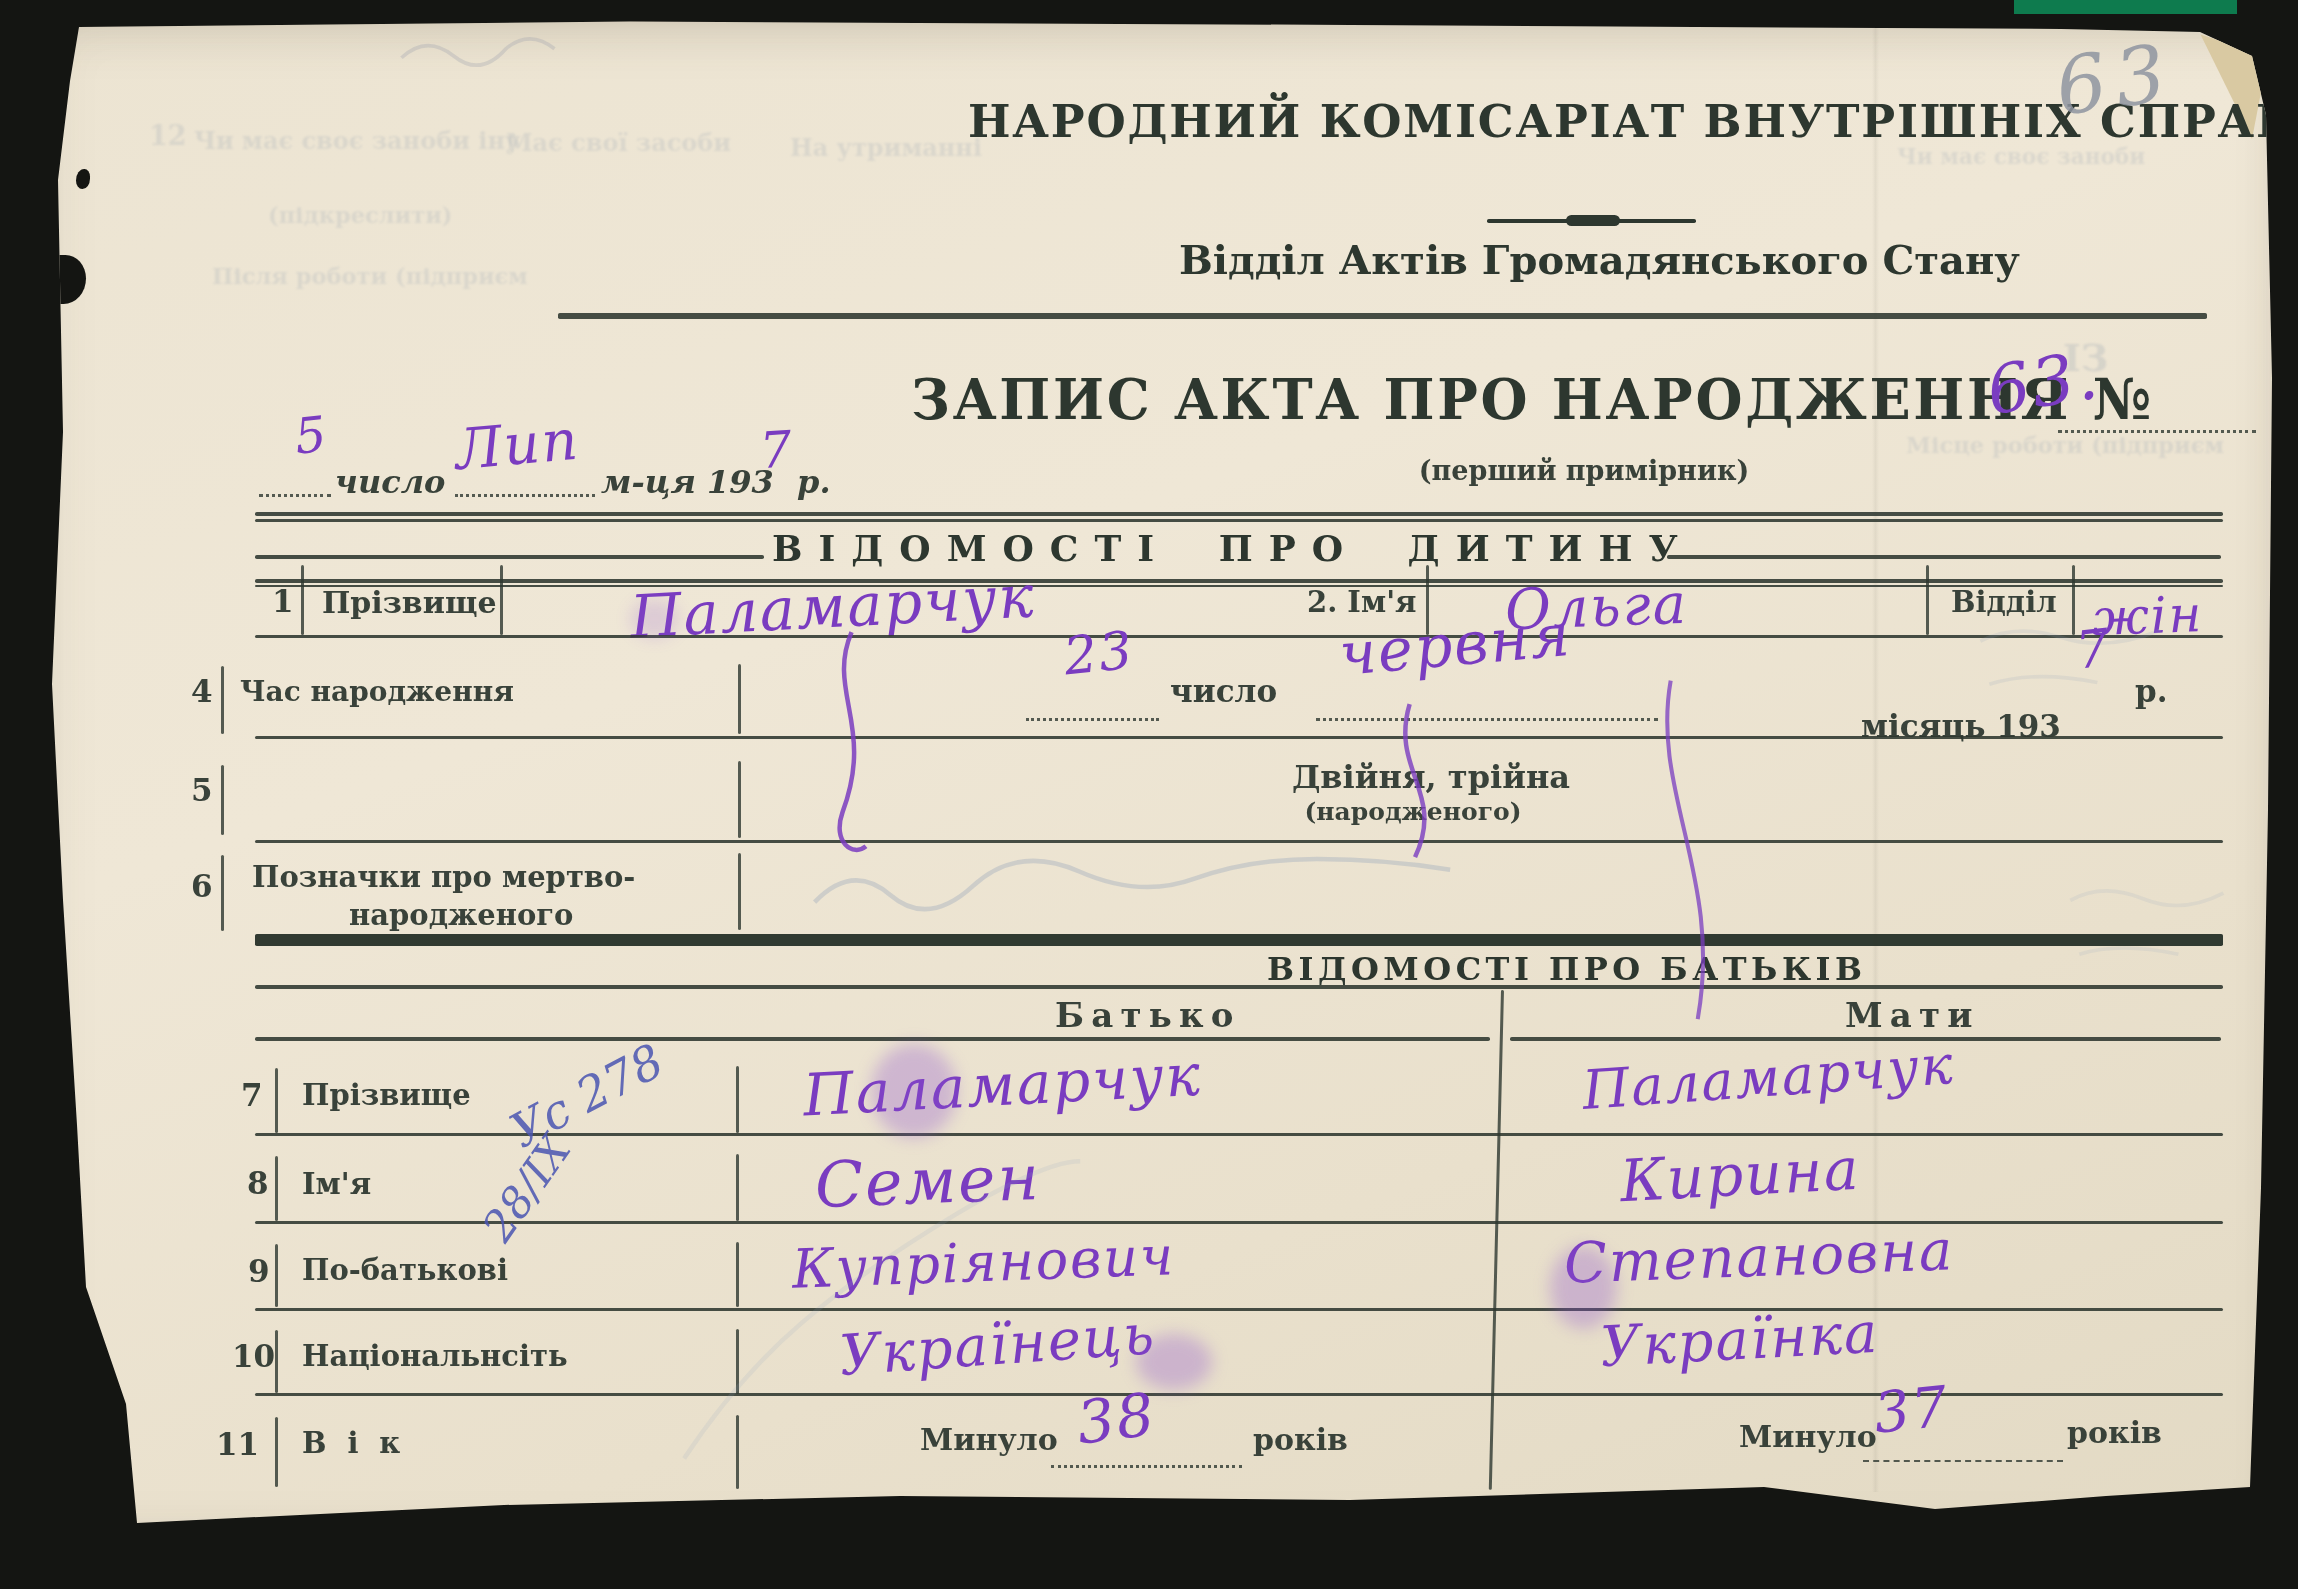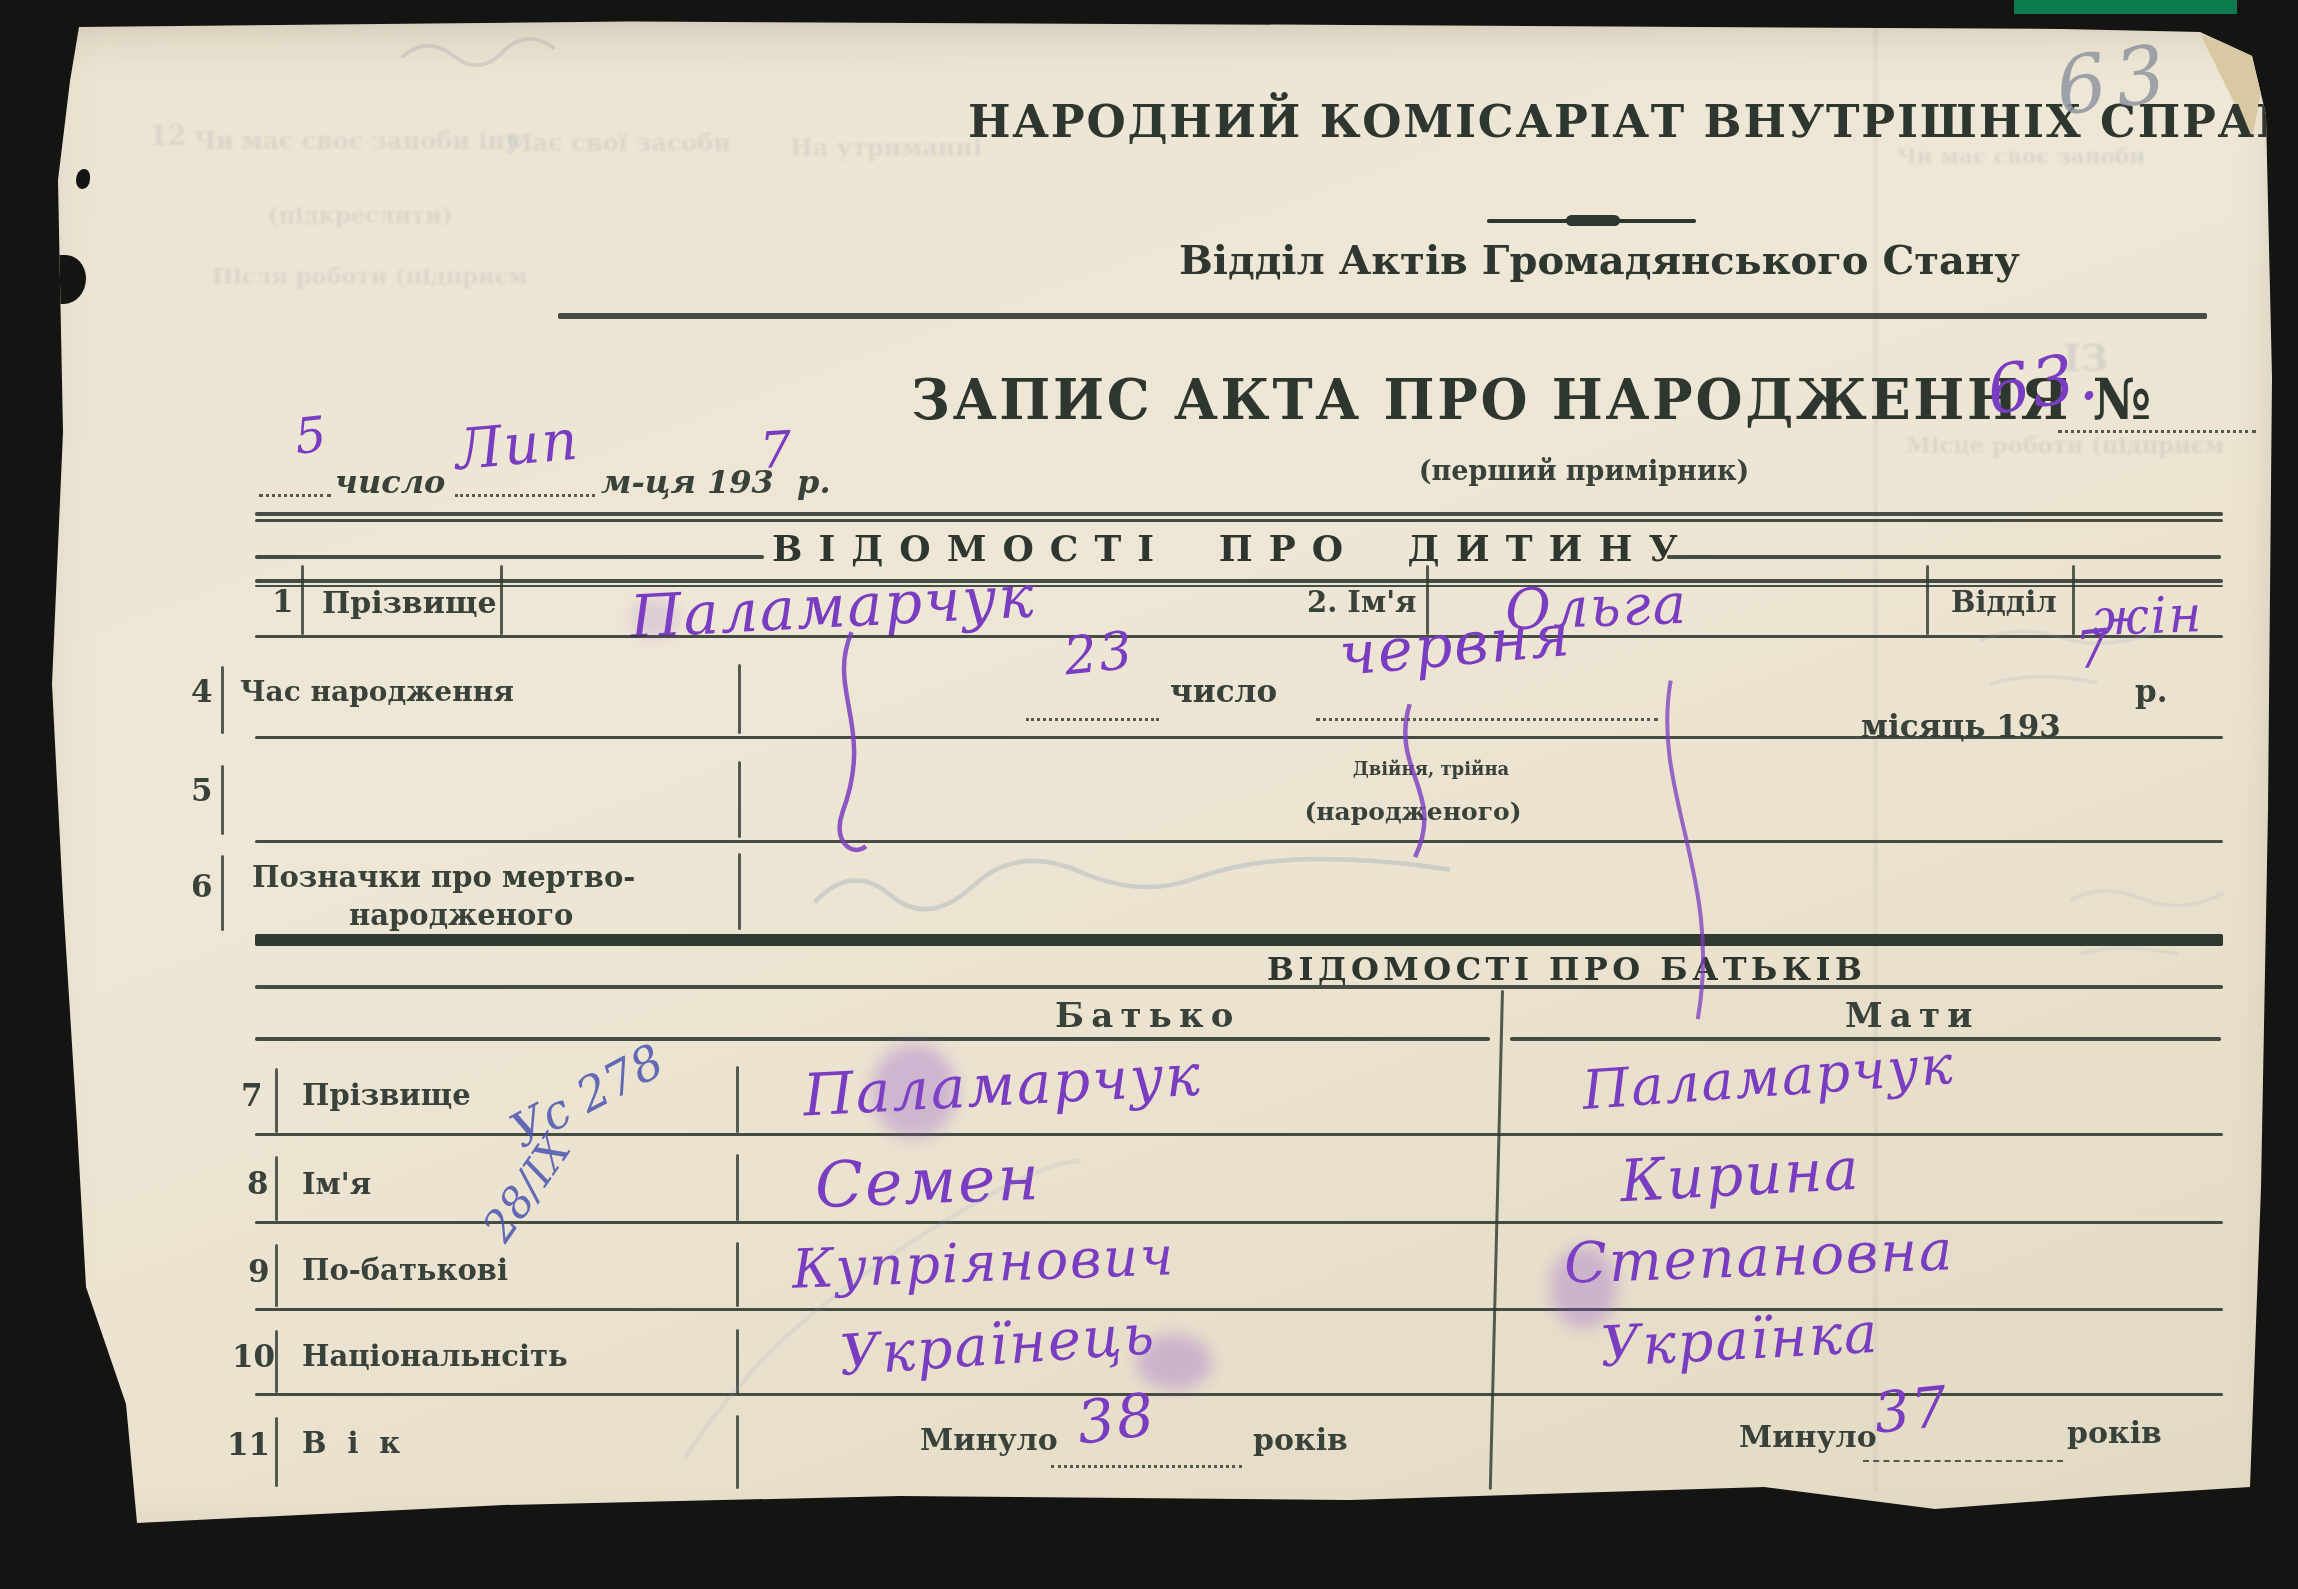--- a/index.html
+++ b/index.html
@@ -122,21 +122,21 @@
   <div class="abs dotted" style="left:1316px;top:718px;width:342px;"></div>
   <div class="abs hw" style="left:1339px;top:610px;font-size:59px;transform:rotate(-5deg);">червня</div>
   <div class="abs print" style="left:1861px;top:708px;font-size:31px;">місяць 193</div>
   <div class="abs hw" style="left:2076px;top:619px;font-size:52px;transform:rotate(-6deg);">7</div>
   <div class="abs print" style="left:2135px;top:673px;font-size:31px;">р.</div>
   <div class="abs hline" style="left:255px;top:736px;width:1968px;height:2.7px;"></div>
 
   <div class="abs print" style="left:191px;top:772px;font-size:31px;">5</div>
   <div class="abs vline" style="left:221px;top:765px;height:70px;"></div>
   <div class="abs vline" style="left:738px;top:761px;height:77px;"></div>
-  <div class="abs print" style="left:1197px;top:758px;width:468px;text-align:center;font-size:18px;">Двійня,  трійна</div>
+  <div class="abs print" style="left:1197px;top:758px;width:468px;text-align:center;font-size:32px;">Двійня,  трійна</div>
   <div class="abs print" style="left:1197px;top:797px;width:432px;text-align:center;font-size:25px;">(народженого)</div>
   <div class="abs hline" style="left:255px;top:840px;width:1968px;height:2.7px;"></div>
 
   <div class="abs print" style="left:191px;top:868px;font-size:31px;">6</div>
   <div class="abs vline" style="left:221px;top:855px;height:76px;"></div>
   <div class="abs print" style="left:252px;top:860px;font-size:29px;">Позначки про мертво-</div>
   <div class="abs print" style="left:349px;top:898px;font-size:29px;">народженого</div>
   <div class="abs vline" style="left:738px;top:853px;height:77px;"></div>
 
   <div class="abs hline" style="left:255px;top:934px;width:1968px;height:11.7px;background:rgba(38,48,40,.95);"></div>
@@ -174,21 +174,21 @@
   <div class="abs hline" style="left:255px;top:1308px;width:1968px;height:2.7px;"></div>
 
   <div class="abs print" style="left:232px;top:1338px;font-size:31px;">10</div>
   <div class="abs vline" style="left:275px;top:1330px;height:63px;"></div>
   <div class="abs print" style="left:302px;top:1339px;font-size:29px;">Національнсіть</div>
   <div class="abs vline" style="left:736px;top:1329px;height:65px;"></div>
   <div class="abs hw" style="left:839px;top:1312px;font-size:56px;transform:rotate(-4deg);">Українець</div>
   <div class="abs hw" style="left:1600px;top:1307px;font-size:56px;transform:rotate(-3deg);">Українка</div>
   <div class="abs hline" style="left:255px;top:1393px;width:1968px;height:2.7px;"></div>
 
-  <div class="abs print" style="left:227px;top:1426px;font-size:31px;">11</div>
+  <div class="abs print" style="left:216px;top:1426px;font-size:31px;">11</div>
   <div class="abs vline" style="left:275px;top:1417px;height:70px;"></div>
   <div class="abs print" style="left:302px;top:1426px;font-size:29px;letter-spacing:5.4px;">В і к</div>
   <div class="abs vline" style="left:736px;top:1415px;height:74px;"></div>
 
   <div class="abs print" style="left:920px;top:1422px;font-size:30px;">Минуло</div>
   <div class="abs dotted" style="left:1051px;top:1465px;width:191px;"></div>
   <div class="abs hw" style="left:1077px;top:1384px;font-size:59px;transform:rotate(-7deg);">38</div>
   <div class="abs print" style="left:1253px;top:1422px;font-size:30px;">років</div>
 
   <div class="abs print" style="left:1739px;top:1419px;font-size:30px;">Минуло</div>

